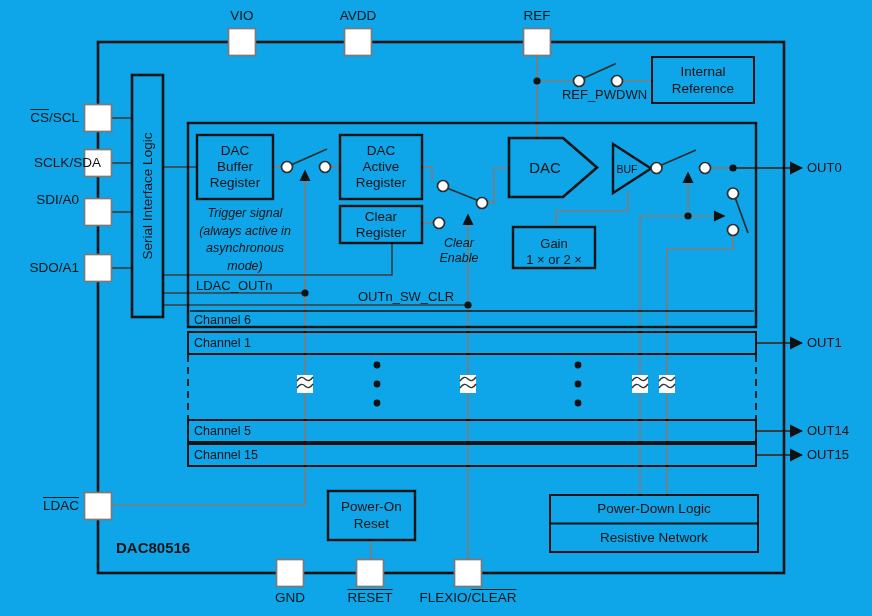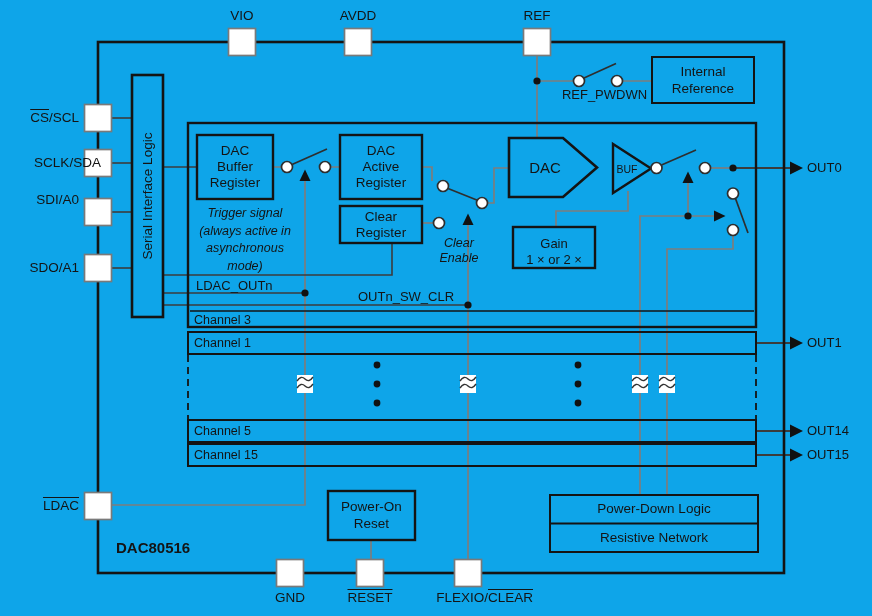--- a/index.html
+++ b/index.html
@@ -172,21 +172,21 @@
 <div class="lb f135 ctr" style="left:507px;top:8px;width:60px;"><span>REF</span></div>
 
 <div class="lb f135" style="left:0;top:110px;width:79px;text-align:right;"><span></span><span class="ov">CS</span><span>/SCL</span></div>
 <div class="lb f135" style="left:0;top:155px;width:79px;text-align:center;margin-left:28px;"><span>SCLK/SDA</span><span class="ov"></span><span></span></div>
 <div class="lb f135" style="left:0;top:192px;width:79px;text-align:right;"><span>SDI/A0</span><span class="ov"></span><span></span></div>
 <div class="lb f135" style="left:0;top:260px;width:79px;text-align:right;"><span>SDO/A1</span><span class="ov"></span><span></span></div>
 <div class="lb f135" style="left:0;top:498px;width:79px;text-align:right;"><span></span><span class="ov">LDAC</span><span></span></div>
 
 <div class="lb f135 ctr" style="left:250px;top:590px;width:80px;"><span>GND</span><span class="ov"></span></div>
 <div class="lb f135 ctr" style="left:330px;top:590px;width:80px;"><span></span><span class="ov">RESET</span></div>
-<div class="lb f135 ctr" style="left:403px;top:590px;width:130px;text-align:right;"><span>FLEXIO/</span><span class="ov">CLEAR</span></div>
+<div class="lb f135 ctr" style="left:403px;top:590px;width:130px;"><span>FLEXIO/</span><span class="ov">CLEAR</span></div>
 
 <div class="lb" style="left:807px;top:160px;">OUT0</div>
 <div class="lb" style="left:807px;top:335px;">OUT1</div>
 <div class="lb" style="left:807px;top:423px;">OUT14</div>
 <div class="lb" style="left:807px;top:447px;">OUT15</div>
 
 <div class="lb f135 ctr rot" style="left:47.5px;top:188px;width:200px;height:16px;">Serial Interface Logic</div>
 <div class="lb f135 ctr ml" style="left:197px;top:143px;width:76px;">DAC
 Buffer
 Register</div>
@@ -199,21 +199,21 @@
 <div class="lb ctr" style="left:610px;top:162px;width:34px;font-size:10.5px;">BUF</div>
 <div class="lb ctr ml" style="left:513px;top:236px;width:82px;font-size:13px;line-height:16px;">Gain
 1 × or 2 ×</div>
 <div class="lb f135 ctr ml" style="left:652px;top:63px;width:102px;line-height:17px;">Internal
 Reference</div>
 <div class="lb f135 ctr ml" style="left:328px;top:498px;width:87px;line-height:17px;">Power-On
 Reset</div>
 <div class="lb f135 ctr flexc" style="left:550px;top:524px;width:208px;height:28px;justify-content:center;">Resistive Network</div>
 <div class="lb f135 ctr flexc" style="left:550px;top:495px;width:208px;height:28px;justify-content:center;">Power-Down Logic</div>
 
-<div class="lb f125" style="left:194px;top:313px;">Channel 3</div>
+<div class="lb f125" style="left:194px;top:313px;">Channel 6</div>
 <div class="lb f125 flexc" style="left:194px;top:332px;height:22px;">Channel 1</div>
 <div class="lb f125 flexc" style="left:194px;top:420px;height:22px;">Channel 5</div>
 <div class="lb f125 flexc" style="left:194px;top:444px;height:22px;">Channel 15</div>
 
 <div class="lb ctr" style="left:538px;top:87px;width:133px;">REF_PWDWN</div>
 <div class="lb" style="left:196px;top:278px;">LDAC_OUTn</div>
 <div class="lb" style="left:358px;top:289px;">OUTn_SW_CLR</div>
 <div class="lb f125 ctr ml it" style="left:428px;top:236px;width:62px;">Clear
 Enable</div>
 <div class="lb f125 ctr ml it" style="left:182px;top:205px;width:126px;line-height:17.5px;">Trigger signal

